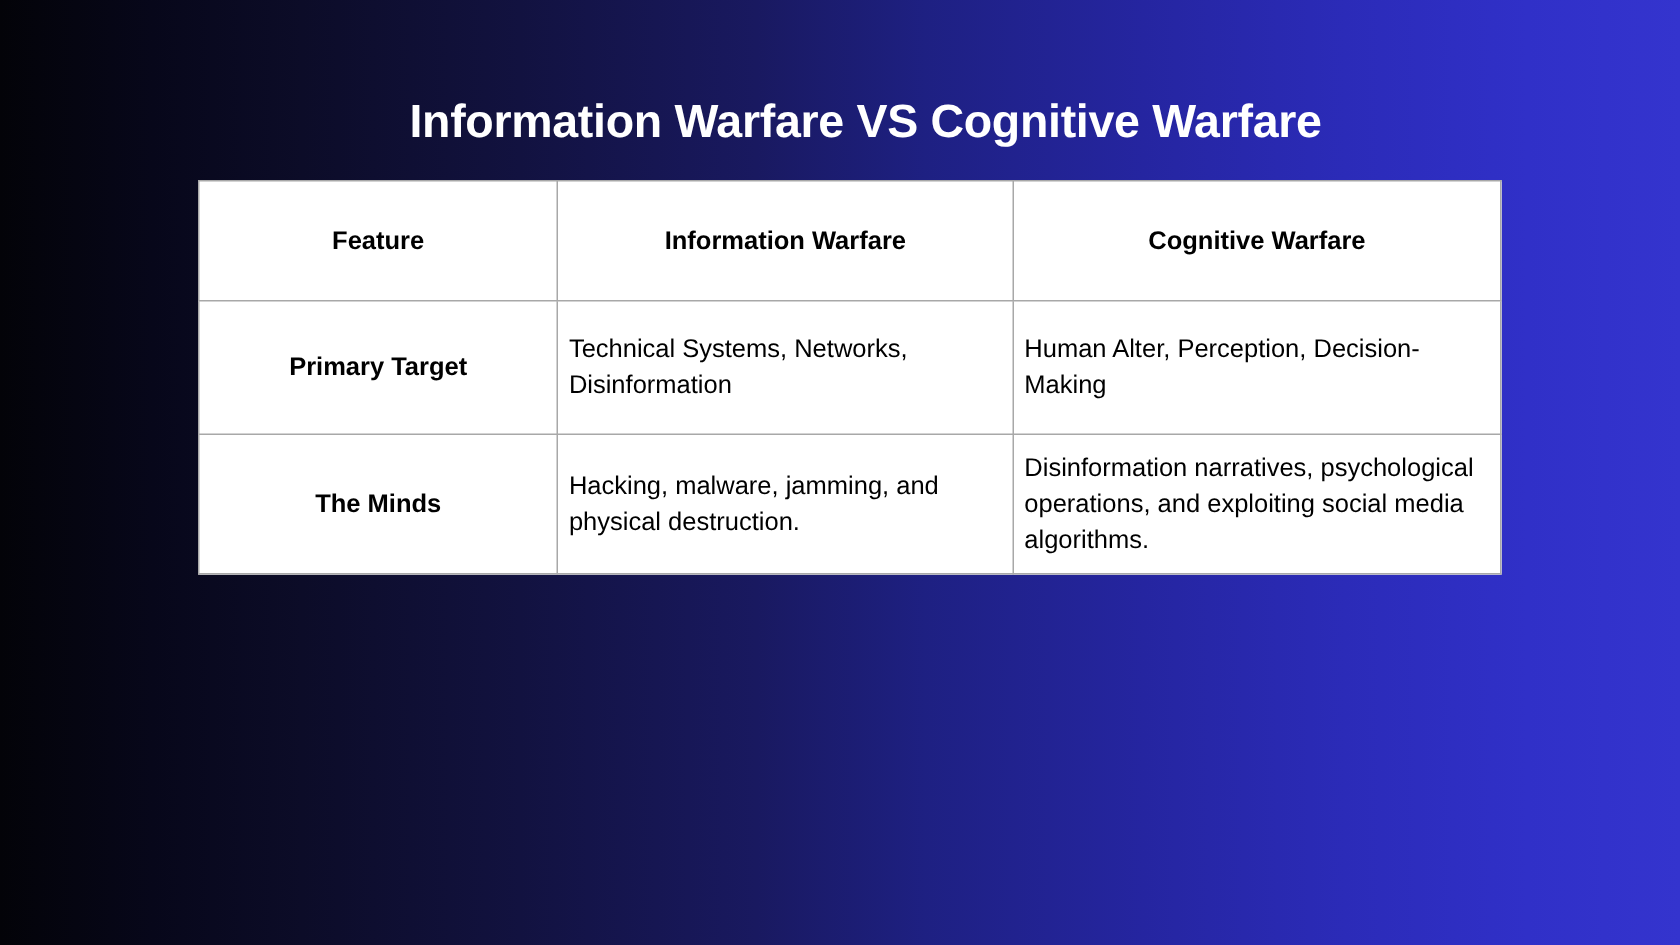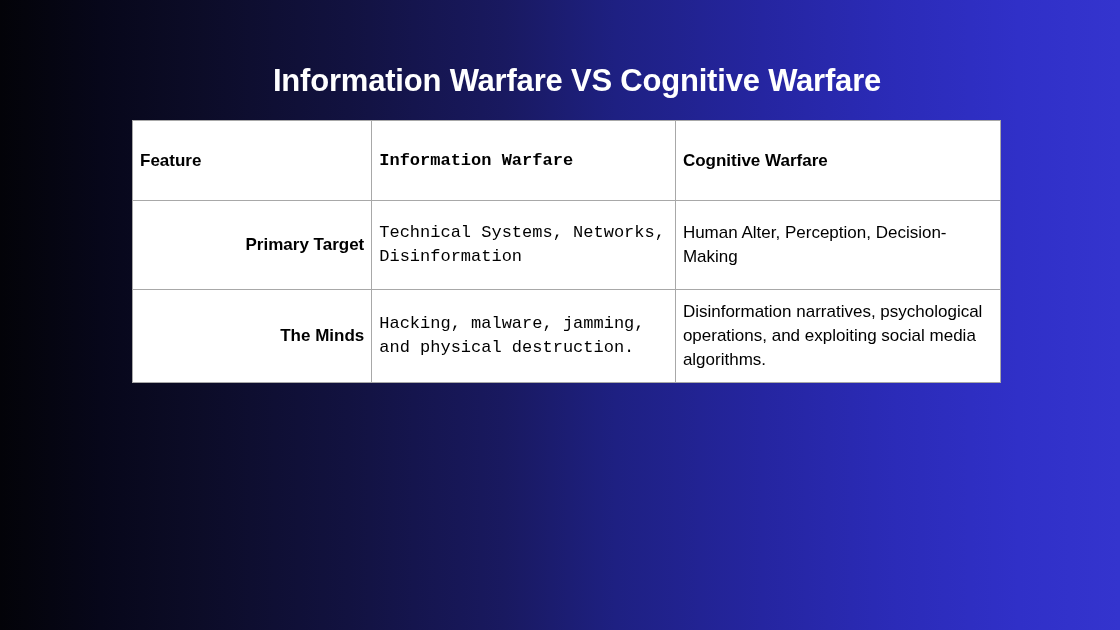--- a/index.html
+++ b/index.html
@@ -63,34 +63,34 @@
     border: 1px solid #a8a8a8;
     vertical-align: middle;
     color: #000000;
     font-size: 17px;
     line-height: 24px;
     padding: 10px 7px;
     box-sizing: border-box;
   }
 
   .col-feature  { width: 223px; }
-  .col-iw       { width: 283px; font-family: Liberation Mono, monospace; }
+  .col-iw       { width: 283px; }
   .col-cw       { width: 303px; }
 
   tr.header-row td {
     font-weight: bold;
-    text-align: left;
+    text-align: center;
     font-size: 17px;
     height: 80px;
     padding: 8px 7px;
   }
 
   td.row-label {
     font-weight: bold;
-    text-align: right;
+    text-align: center;
   }
 
   td.cell-body {
     text-align: left;
     font-weight: normal;
     padding-left: 9px;
     padding-right: 9px;
   }
 
   tr.body-row td { height: 89px; }

